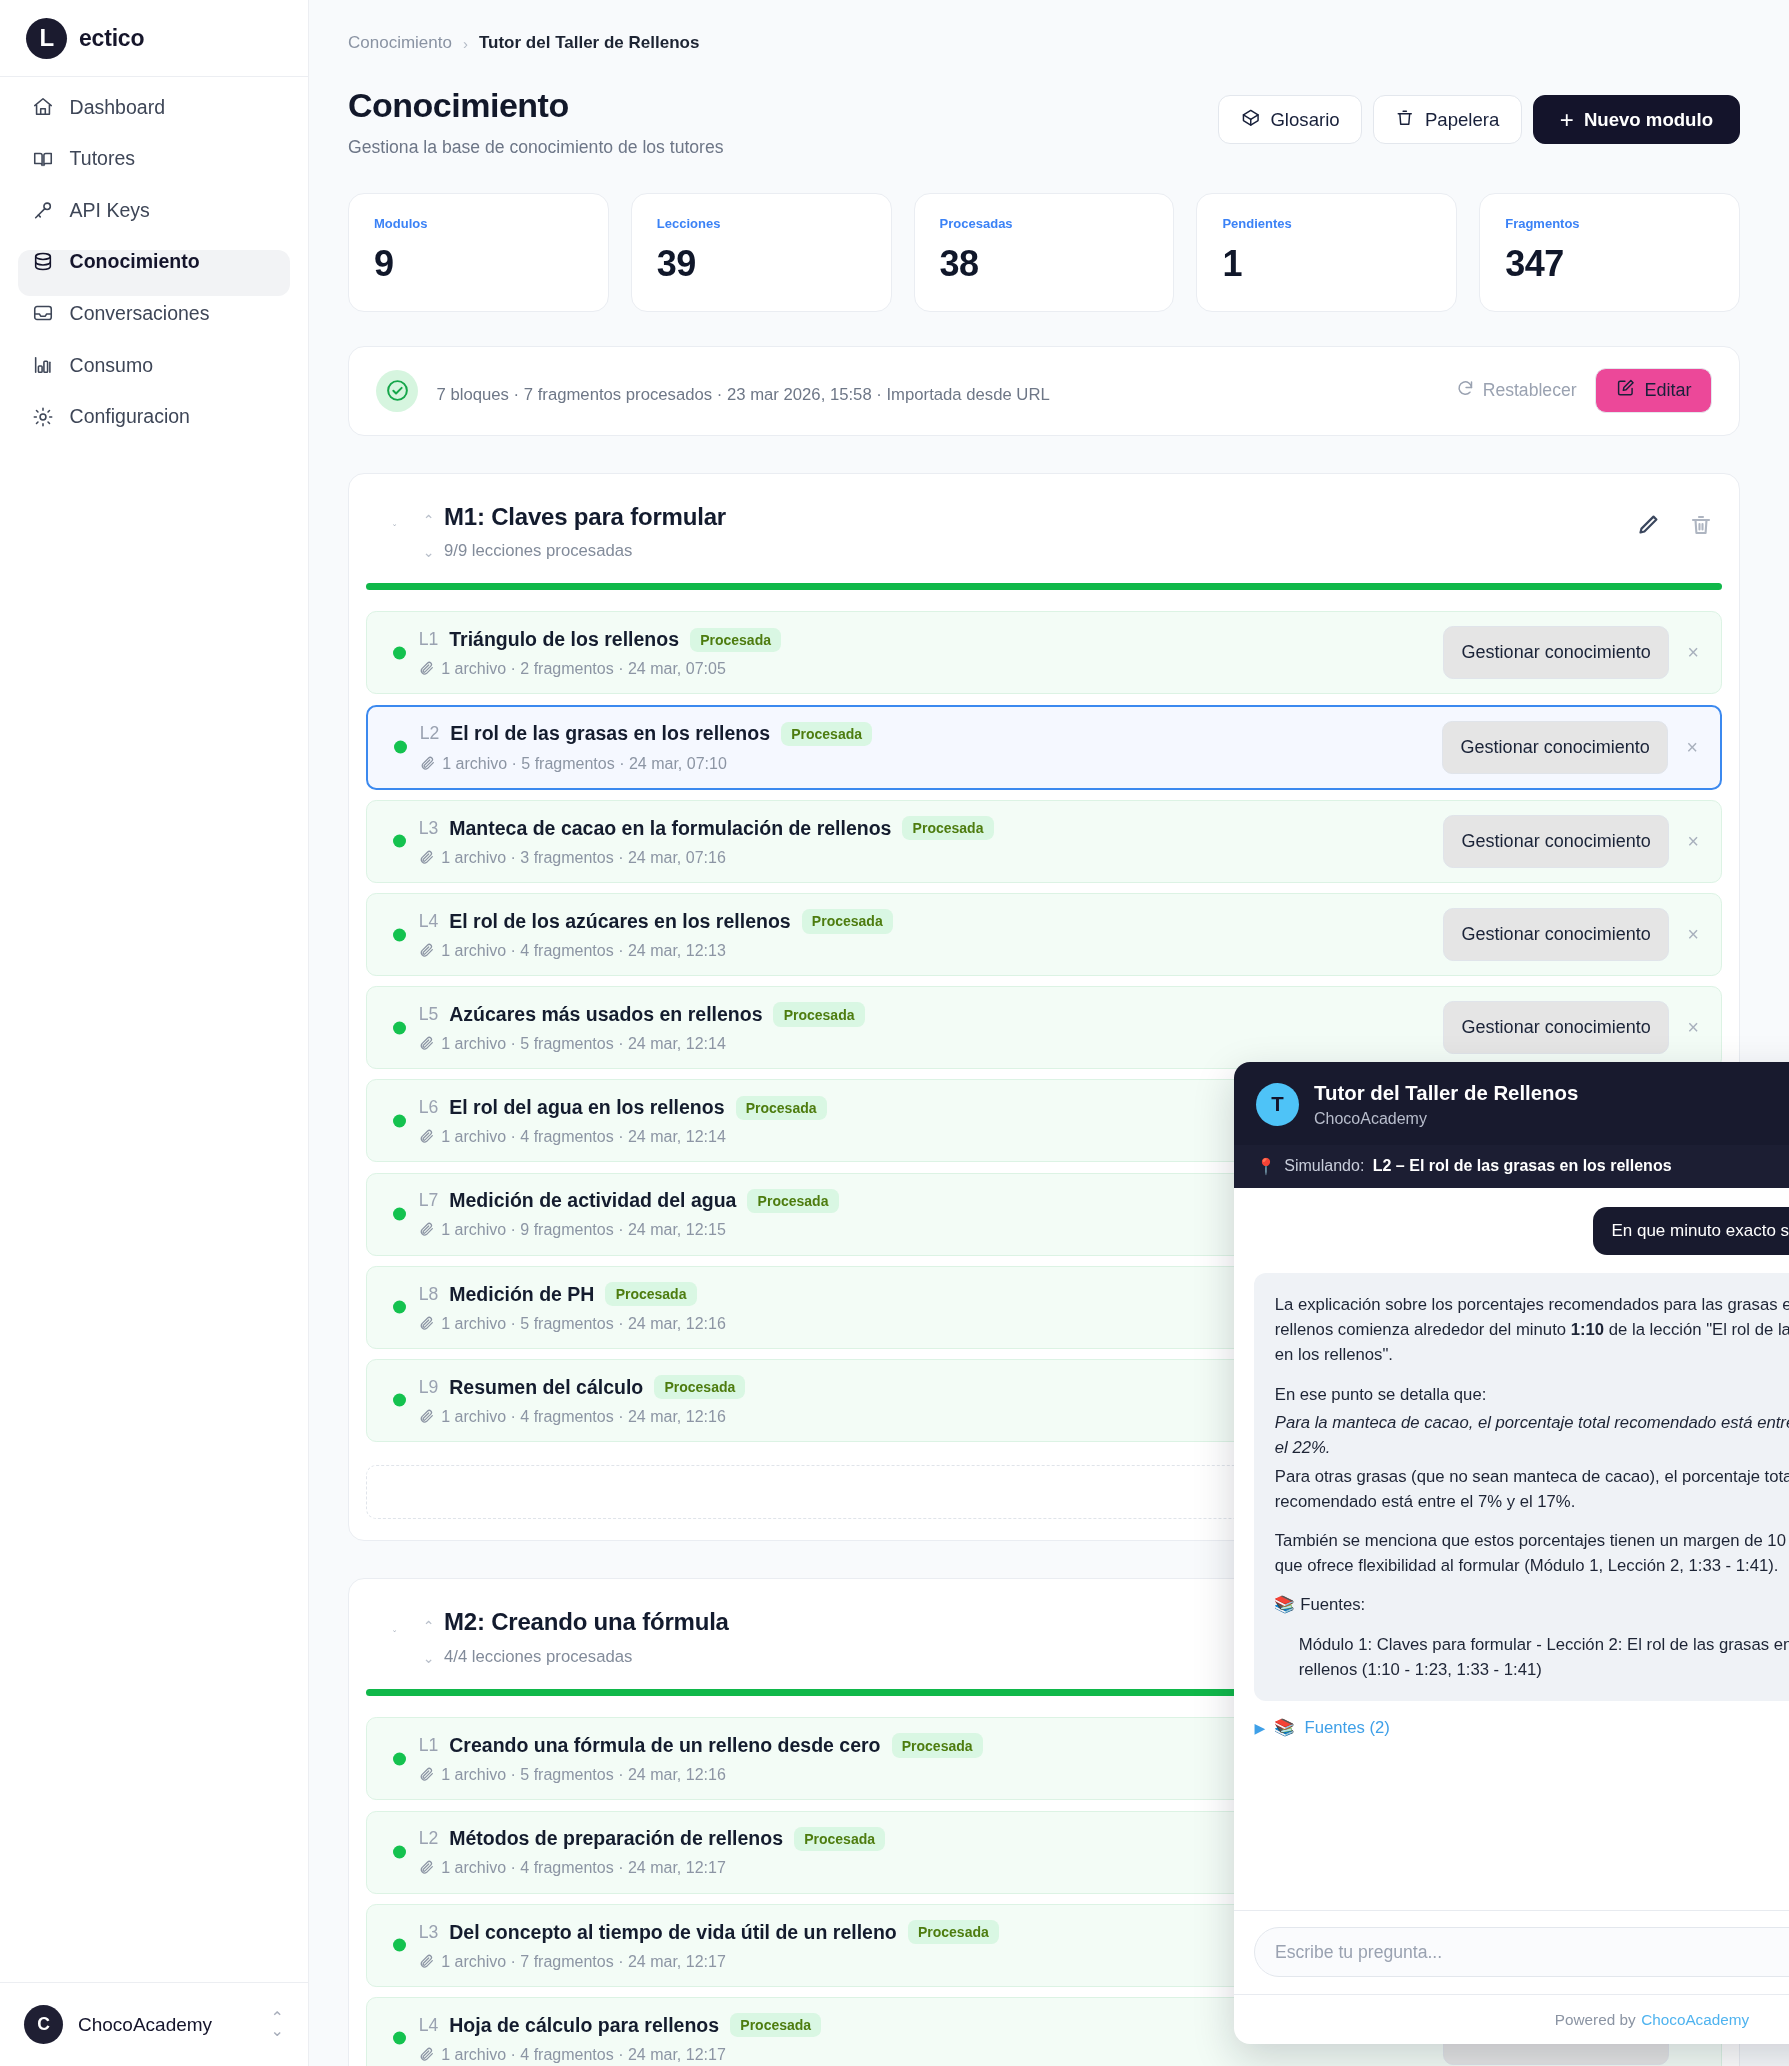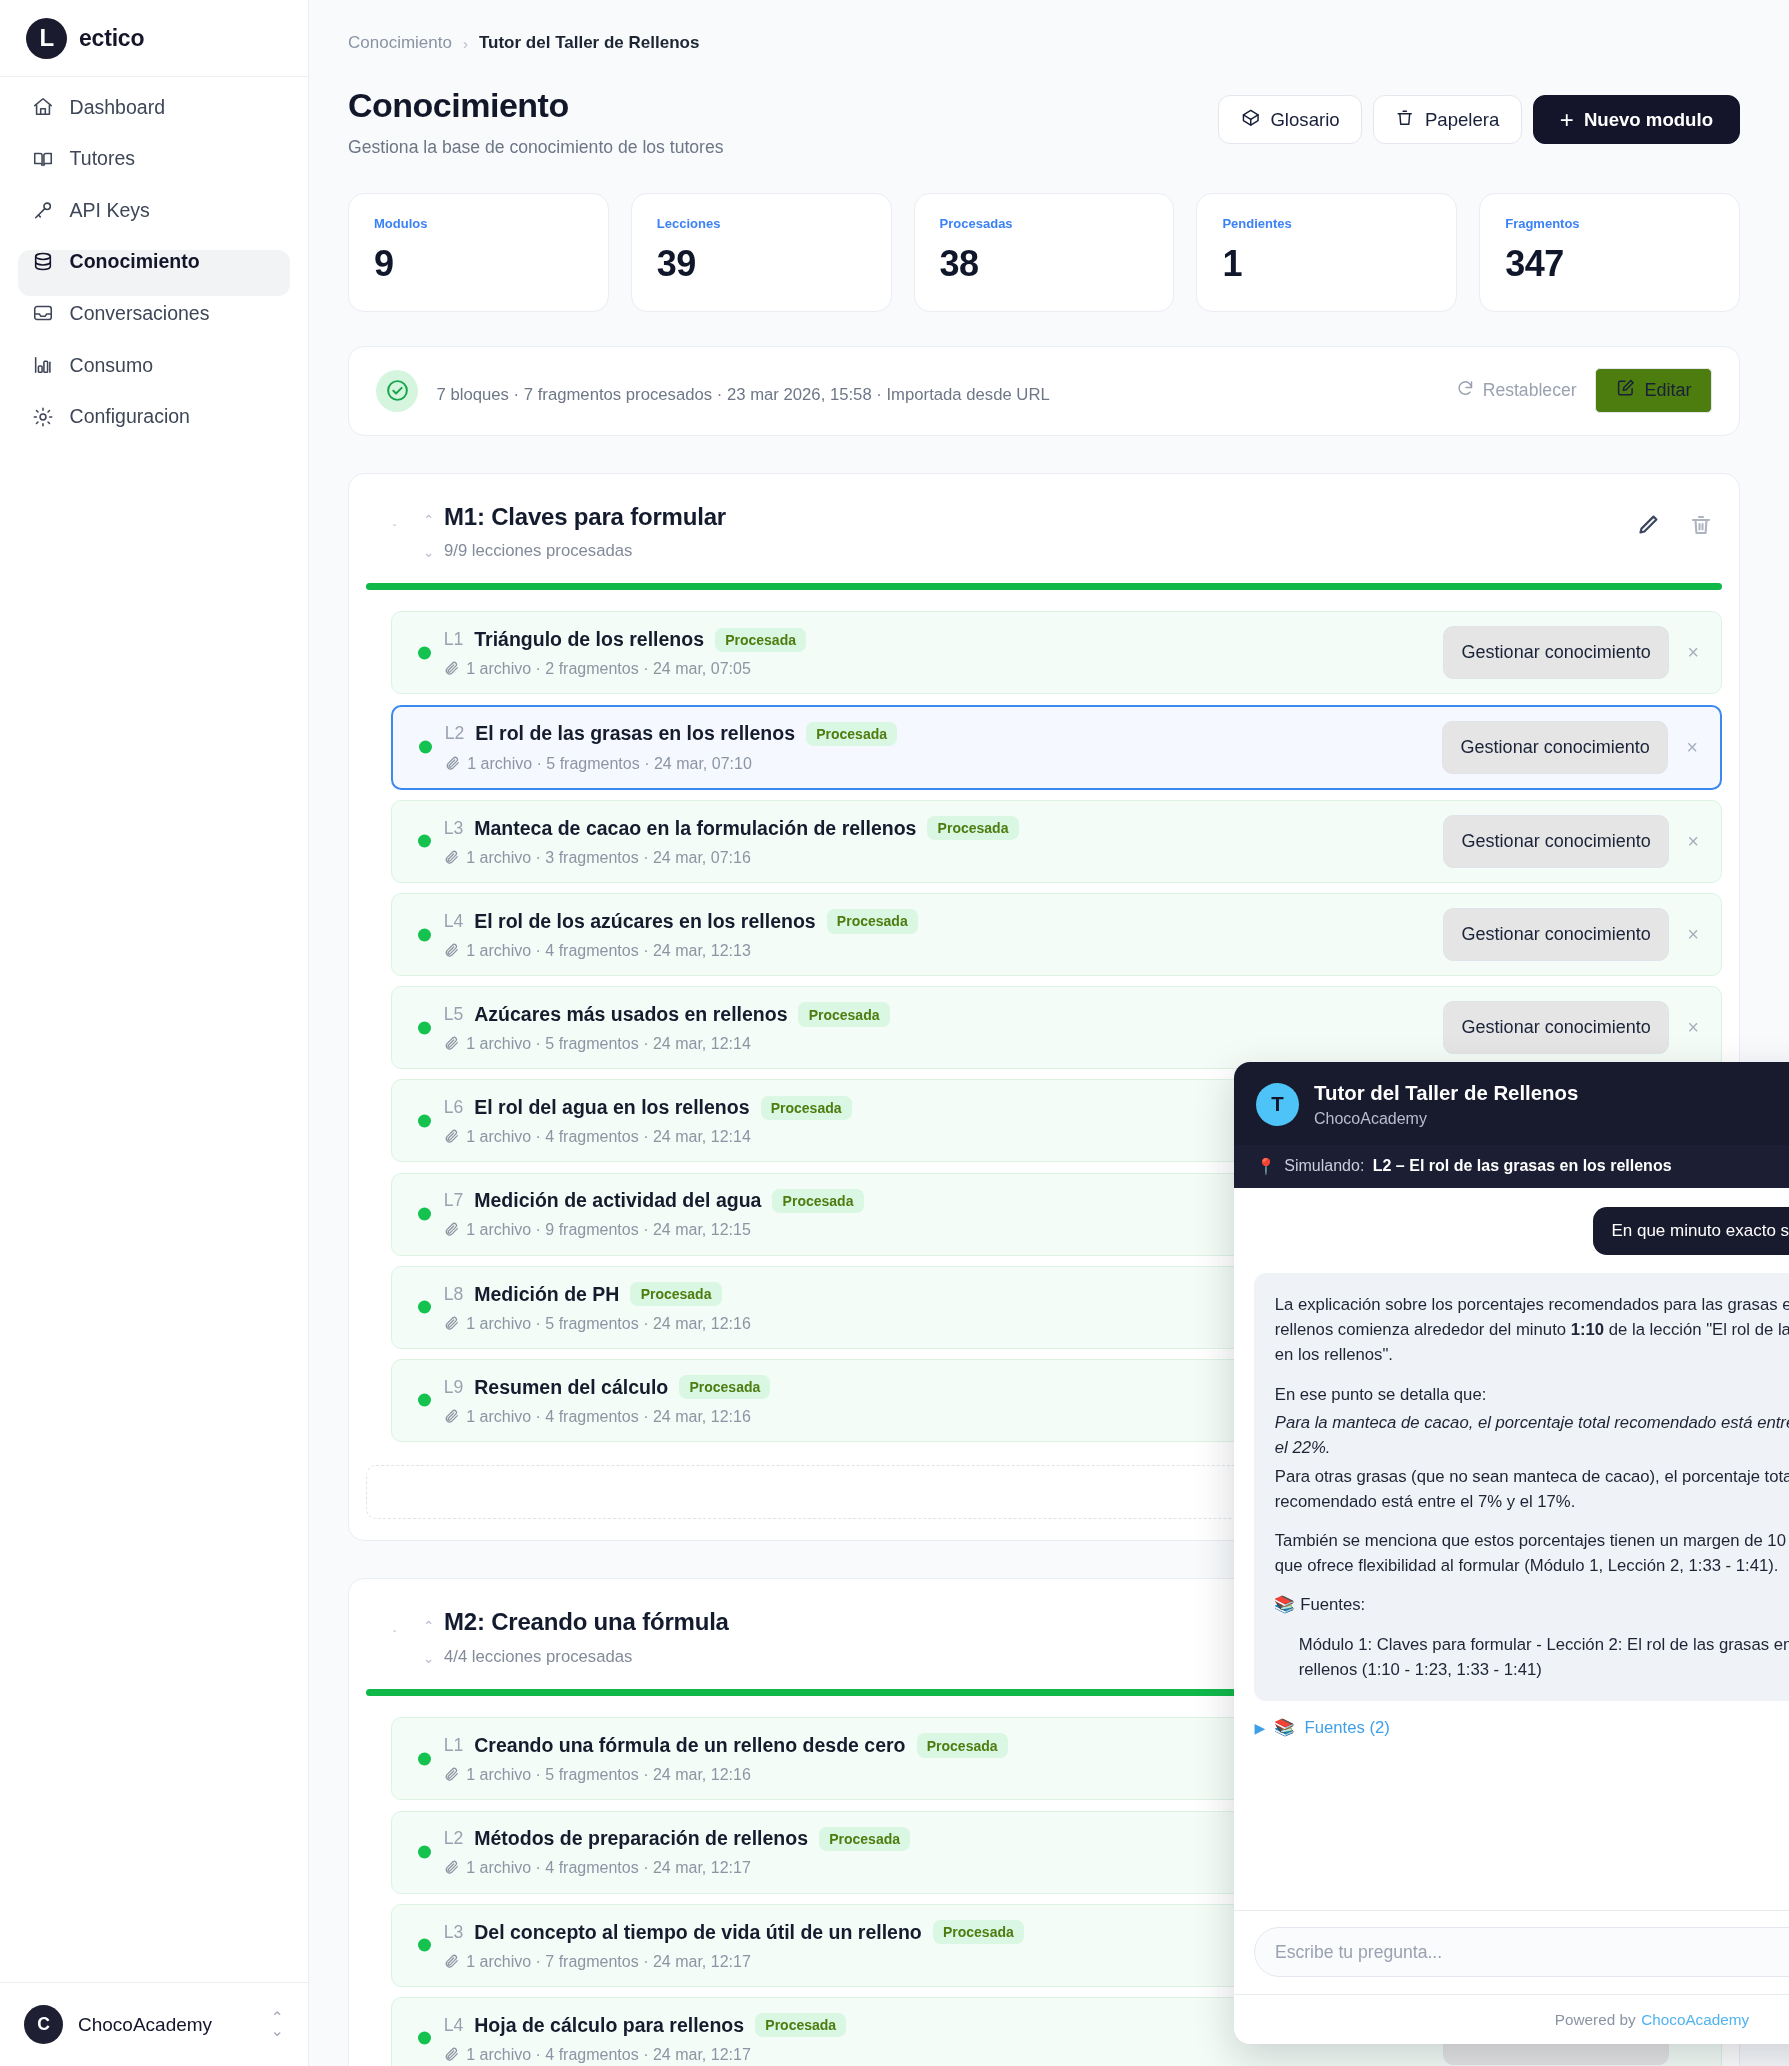--- a/index.html
+++ b/index.html
@@ -92,21 +92,21 @@
   }
   .info-check svg { width: 25px; height: 25px; }
   .info-texts { flex: 1; }
   .info-title { font-size: 19.5px; font-weight: 700; color: #15203a; }
   .info-meta { font-size: 16.7px; color: #6e7787; margin-top: 8px; }
   .info-actions { display: flex; align-items: center; gap: 18.6px; }
   .link-muted { display: flex; align-items: center; gap: 8.4px; font-size: 17.6px; color: #9aa2b1; }
   .link-muted svg { width: 18.6px; height: 18.6px; }
   .btn-edit {
     display: flex; align-items: center; gap: 9.3px; height: 45px; padding: 0 19.5px;
-    border-radius: 5px; background: #4d7c0f; border: 1.4px solid #e3e7ed; font-size: 18px; color: #18203a;
+    border-radius: 11px; background: #ec4899; border: 1.4px solid #e3e7ed; font-size: 18px; color: #18203a;
   }
   .btn-edit svg { width: 19.5px; height: 19.5px; }
 
   
   .module-card {
     margin-top: 37px; background: #fff; border: 1.4px solid #eaedf2; border-radius: 16px;
     overflow: hidden;
   }
   .module-head { display: flex; align-items: flex-start; padding: 29px 26px 22px 27px; }
   .mod-chevrons {
@@ -120,21 +120,21 @@
   .module-tools { display: flex; align-items: center; gap: 29px; margin-top: 10.2px; }
   .module-tools svg { width: 24px; height: 24px; }
 
   .progress-track { height: 7.4px; background: #eef1f5; margin: 0 16.7px; border-radius: 5.6px; }
   .progress-fill { height: 7.4px; background: #10b84a; border-radius: 5.6px; }
 
   .lessons { padding: 21.3px 16.7px 18.6px 16.7px; display: flex; flex-direction: column; gap: 10.2px; }
   .lesson {
     position: relative; border-radius: 10.2px; background: #f3fcf6;
     border: 0.9px solid #dcf3e4; padding: 14px 16px 14px 26px;
-    display: flex; align-items: center; min-height: 69px; margin-left: 25px;
+    display: flex; align-items: center; min-height: 69px;
   }
   .lesson.selected { background: #f5f8ff; border: 2.3px solid #3b89ef; }
   .dot { width: 13px; height: 13px; border-radius: 50%; background: #14c24f; position: absolute; left: 26px; top: 50%; transform: translateY(-50%); }
   .lesson-body { flex: 1; padding-left: 26px; }
   .lesson-row1 { display: flex; align-items: center; gap: 11px; }
   .lesson-num { font-size: 17.6px; color: #9aa2b1; }
   .lesson-title { font-size: 19.5px; font-weight: 700; color: #141c2e; }
   .badge { background: #d9f7e3; color: #4d7c0f; font-size: 14px; padding: 4.2px 10.2px; border-radius: 7.4px; font-weight: 700; }
   .lesson-row2 { display: flex; align-items: flex-start; gap: 6.5px; font-size: 16px; color: #8c95a4; margin-top: 8.4px; }
   .clip { width: 16px; height: 16px; }

